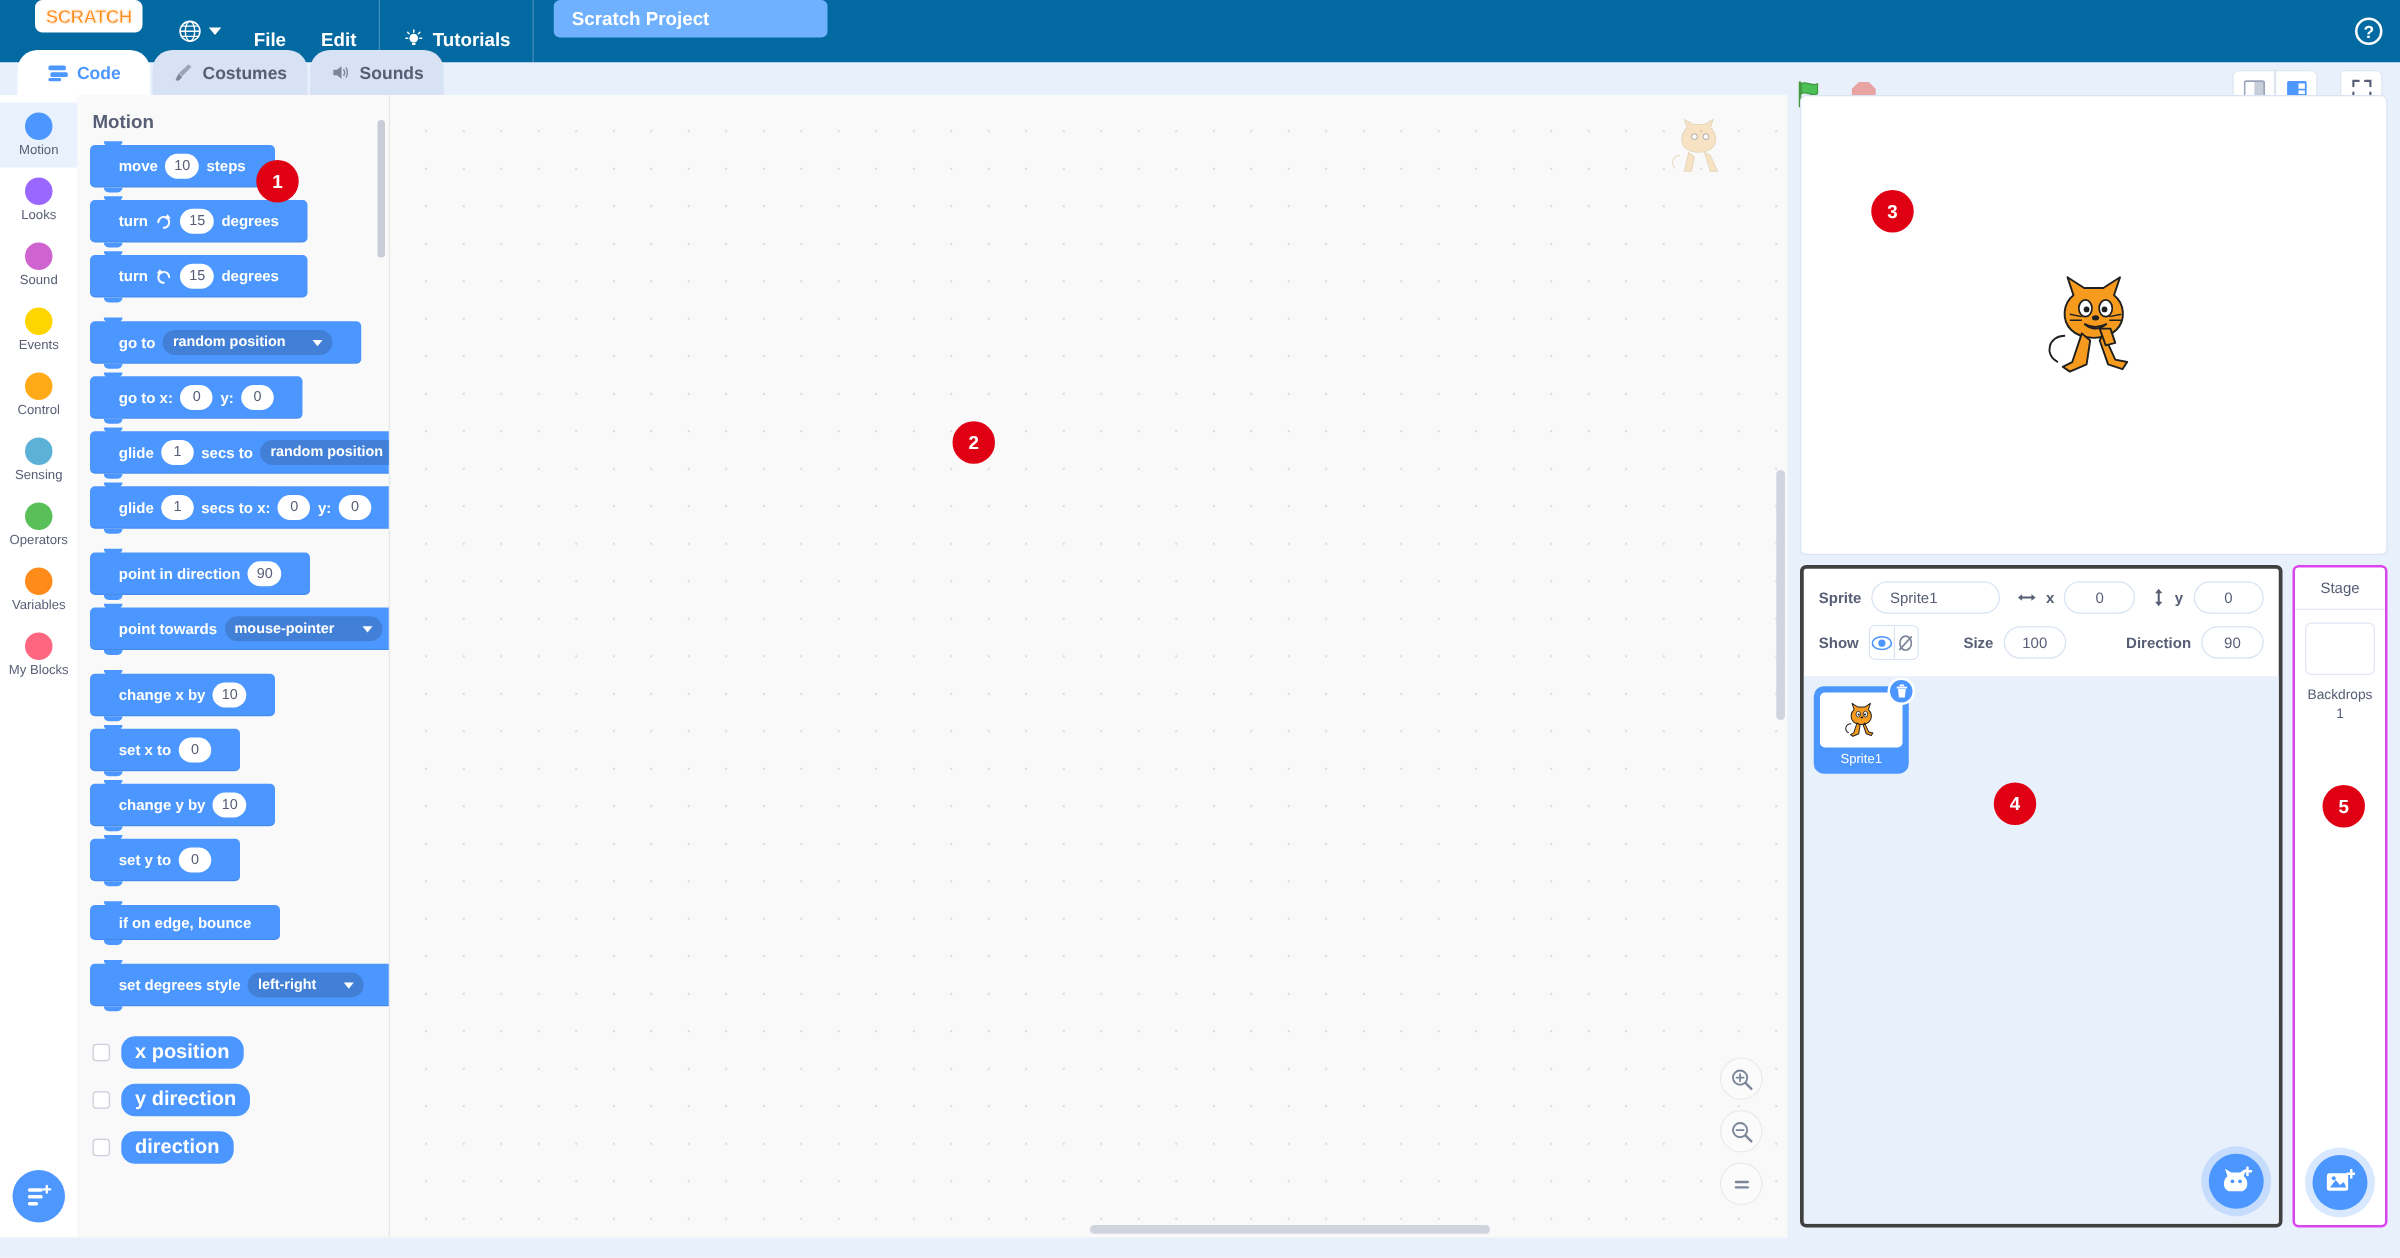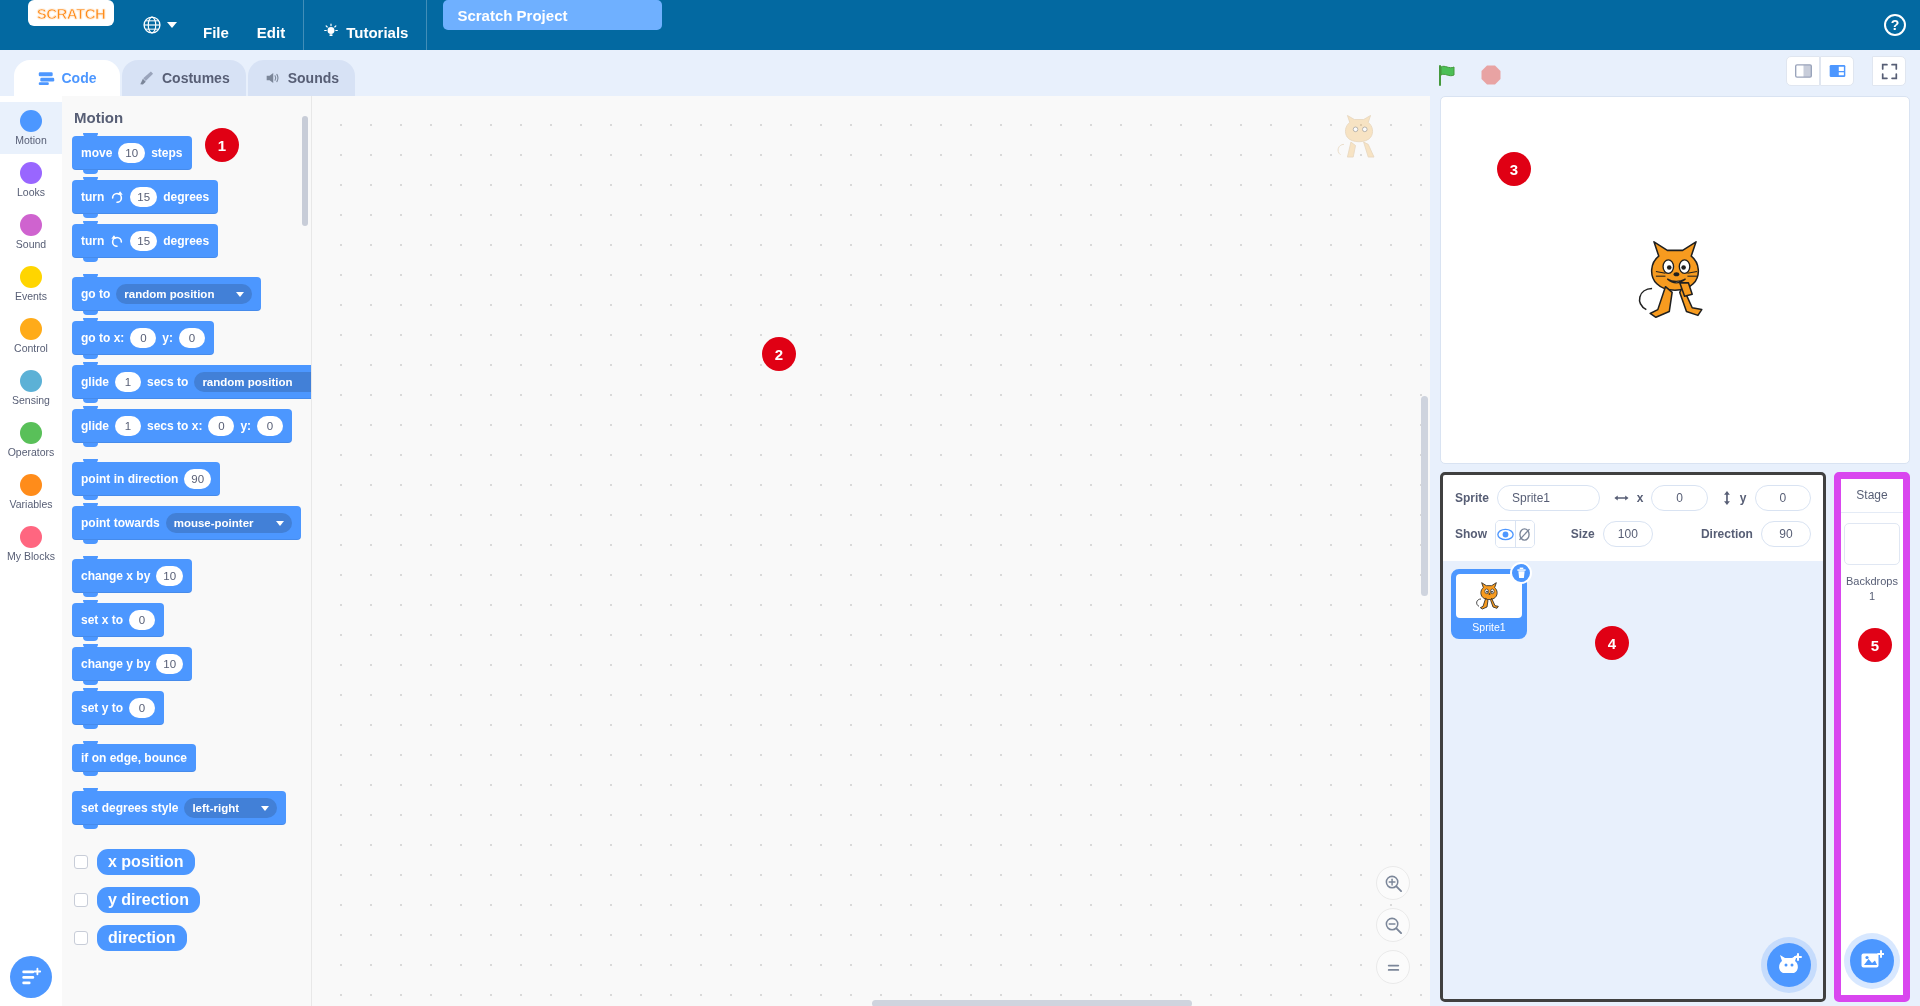--- a/index.html
+++ b/index.html
@@ -58,21 +58,21 @@
   .help-btn {
     position: absolute; right: 14px; top: 50%; transform: translateY(-50%);
     width: 22px; height: 22px; border-radius: 50%;
     border: 2px solid #fff; color: #fff;
     display: flex; align-items: center; justify-content: center;
     font-size: 14px; font-weight: bold;
   }
 
   
   .tabstrip {
-    height: 46px;
+    height: 26px;
     background: #e8f0fc;
     display: flex; align-items: flex-end;
     padding-left: 14px;
     position: relative;
   }
   .tab {
     height: 36px; min-width: 106px;
     border-radius: 16px 16px 0 0;
     display: flex; align-items: center; justify-content: center; gap: 7px;
     font-size: 14px; font-weight: bold;
@@ -138,21 +138,21 @@
     font-size: 15px; font-weight: bold; color: #575e75;
     padding: 13px 0 10px 12px;
   }
   .blocks { padding-left: 10px; }
   .blk {
     position: relative;
     display: inline-flex; align-items: center; gap: 6px;
     background: #4c97ff;
     color: #fff; font-size: 12px; font-weight: bold;
     border-radius: 4px;
-    padding: 7px 9px;
+    padding: 7px 23px;
     margin-bottom: 10px;
     box-shadow: inset 0 -1px 0 rgba(0,0,0,0.08);
     white-space: nowrap;
   }
   .blk::before {
     content: ""; position: absolute; left: 11px; top: -3px;
     width: 15px; height: 4px; background: #4c97ff; border-radius: 0 0 4px 4px;
   }
   .blk::after {
     content: ""; position: absolute; left: 11px; bottom: -4px;
@@ -256,21 +256,21 @@
     border: 2px solid #fff;
   }
   .fab {
     position: absolute; right: 12px; bottom: 12px;
     width: 44px; height: 44px; border-radius: 50%; background: #4c97ff;
     display: flex; align-items: center; justify-content: center;
     box-shadow: 0 0 0 6px rgba(77,151,255,0.22);
   }
 
   .stagebox {
-    width: 76px; background: #fff; border: 7px solid #d946ef; border-radius: 5px;
+    width: 76px; background: #fff; border: 2px solid #d946ef; border-radius: 5px;
     display: flex; flex-direction: column; align-items: center;
     position: relative; flex: none; overflow: hidden;
   }
   .sb-title { font-size: 12px; color: #575e75; padding: 9px 0 10px 0; width: 100%; text-align: center; border-bottom: 1px solid #e4ebf6; }
   .sb-thumb { width: 56px; height: 42px; background: #fff; border: 1px solid #e0e7f3; border-radius: 5px; margin-top: 10px; }
   .sb-lab { font-size: 11px; color: #575e75; margin-top: 10px; }
   .sb-cnt { font-size: 11px; color: #575e75; margin-top: 3px; }
   .sb-fab {
     position: absolute; bottom: 12px; left: 50%; transform: translateX(-50%);
     width: 44px; height: 44px; border-radius: 50%; background: #4c97ff;

